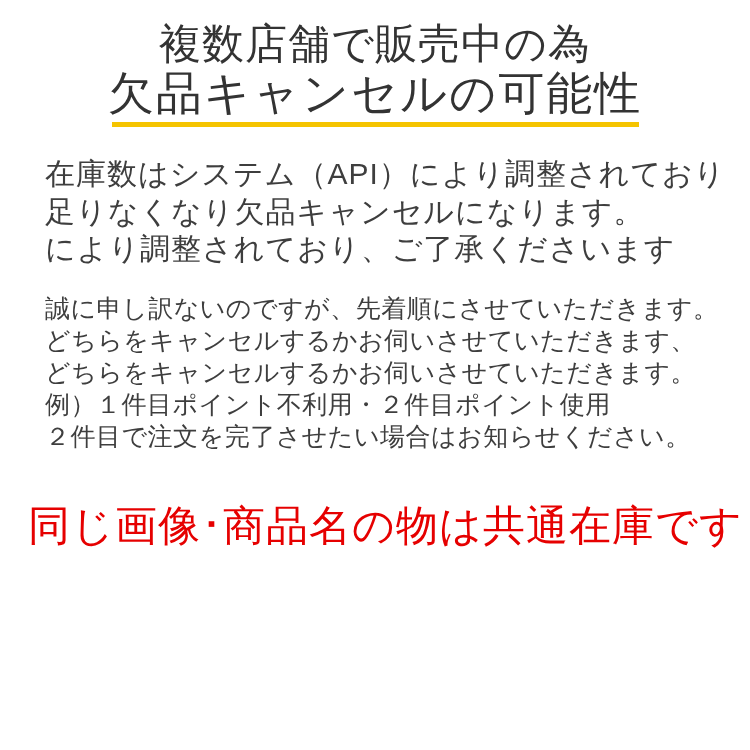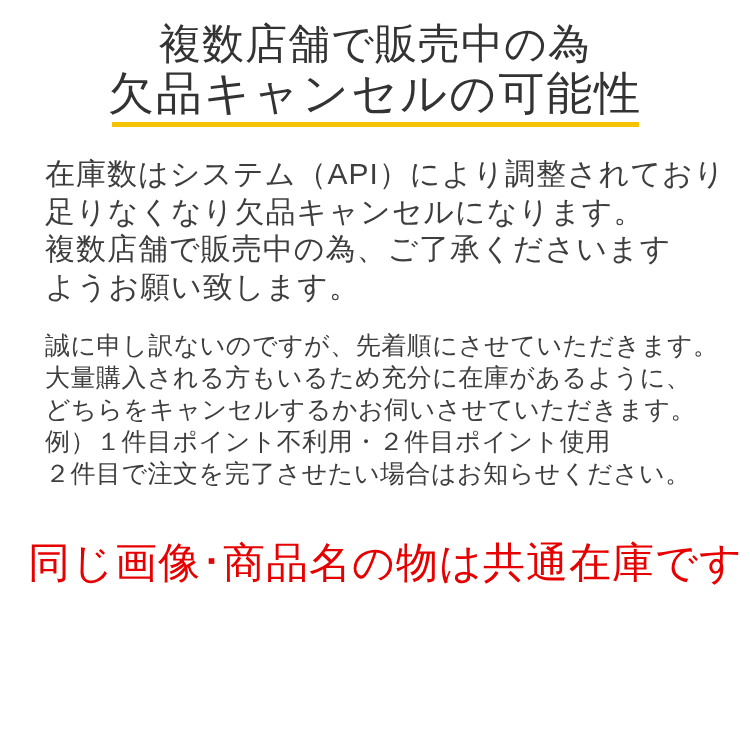--- a/index.html
+++ b/index.html
@@ -86,28 +86,27 @@
 
   <header class="title-block">
     <div class="title-line-1">複数店舗で販売中の為</div>
     <div class="title-line-2">欠品キャンセルの可能性</div>
     <div class="title-underline"></div>
   </header>
 
   <section class="text-block intro">
     <div>在庫数はシステム（API）により調整されており</div>
     <div>足りなくなり欠品キャンセルになります。</div>
-    <div>複数店舗で販売中の為、ご了承くださいます</div>
-    <div>ようお願い致します。</div>
+    <div>により調整されており、ご了承くださいます</div>
   </section>
 
 
   <section class="text-block first-come">
     <div>誠に申し訳ないのですが、先着順にさせていただきます。</div>
-    <div>大量購入される方もいるため充分に在庫があるように、</div>
+    <div>どちらをキャンセルするかお伺いさせていただきます、</div>
     <div>どちらをキャンセルするかお伺いさせていただきます。</div>
   </section>
 
   <section class="text-block example">
     <div>例）１件目ポイント不利用・２件目ポイント使用</div>
     <div>２件目で注文を完了させたい場合はお知らせください。</div>
   </section>
 
   <footer class="footer-warning">同じ画像･商品名の物は共通在庫です</footer>
 

